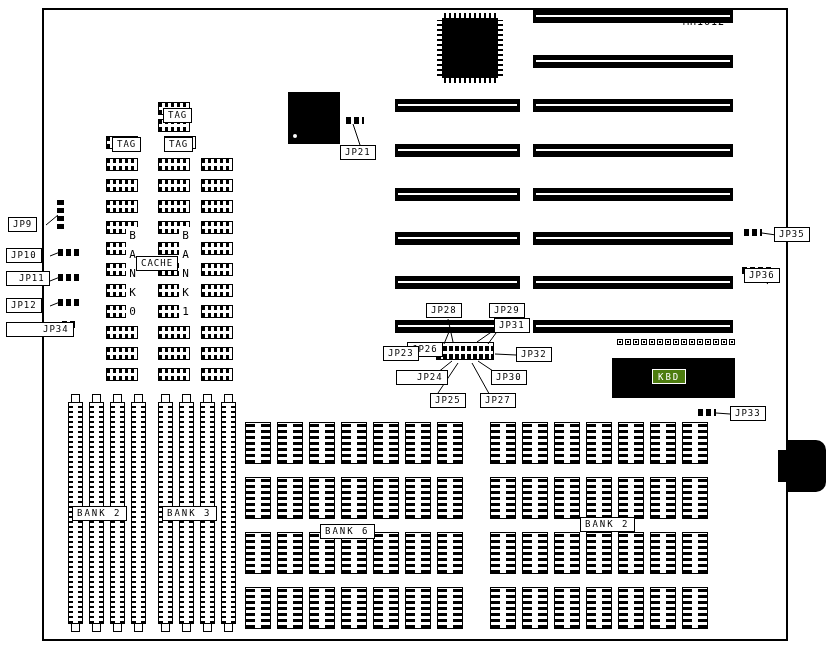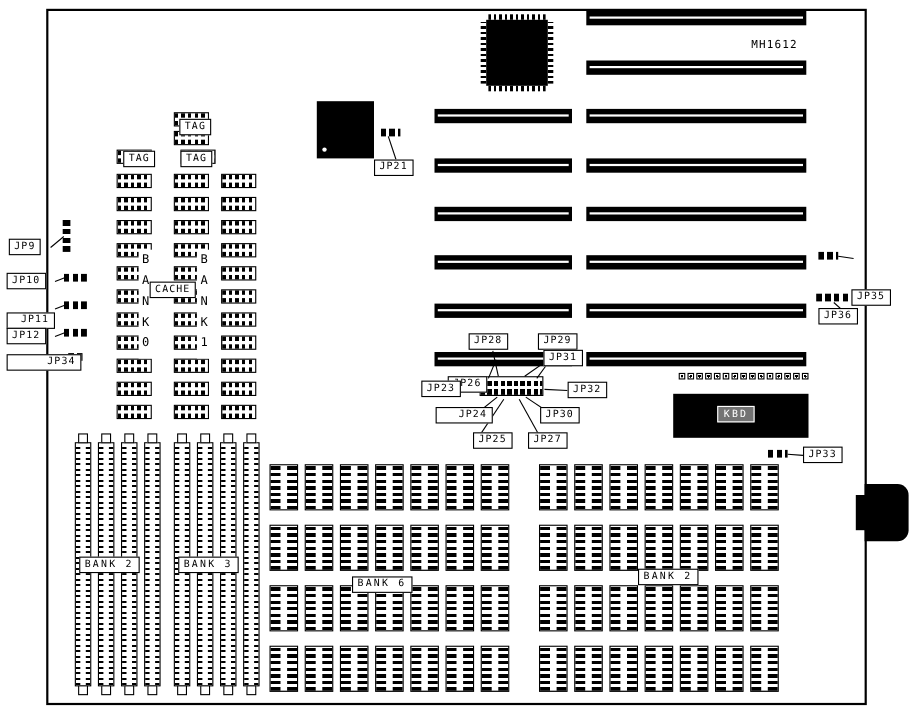--- a/index.html
+++ b/index.html
@@ -119,21 +119,21 @@
       repeating-linear-gradient(0deg, #000 0 5px, #fff 5px 8px);
   }
 
   
   .kbd-pin {
     position:absolute; width:6px; height:6px; border:1px solid #000; box-sizing:border-box;
     background:radial-gradient(circle at 50% 50%, #000 0 1.2px, #fff 1.3px); z-index:2;
   }
   .kbd-box { position:absolute; left:612px; top:358px; width:123px; height:40px; background:#000; z-index:2; }
   .kbd-label {
-    position:absolute; left:40px; top:11px; border:1px solid #fff; color:#fff; background:#737373;
+    position:absolute; left:40px; top:11px; border:1px solid #fff; color:#fff; background:#4d7c0f;
     font-size:9px; letter-spacing:2px; padding:2px 5px 1px;
   }
 
   
   .vert-label {
     position:absolute; writing-mode:vertical-lr; text-orientation:upright;
     background:#fff; font-size:11px; letter-spacing:6px; width:14px; text-align:center;
     padding:2px 0; z-index:4;
   }
 
@@ -160,60 +160,60 @@
   <div class="plcc-chip"></div>
 
   <div class="qfp">
     <div class="qfp-pins-top"></div>
     <div class="qfp-pins-bottom"></div>
     <div class="qfp-pins-left"></div>
     <div class="qfp-pins-right"></div>
     <div class="qfp-core"></div>
   </div>
 
-  <div class="plain-text" style="left:683px;top:36px;">MH1612</div>
+  <div class="plain-text" style="left:683px;top:16px;">MH1612</div>
 
   <span class="label-box" style="left:163px;top:108px;">TAG</span>
   <span class="label-box" style="left:112px;top:137px;">TAG</span>
   <span class="label-box" style="left:164px;top:137px;">TAG</span>
   <span class="label-box" style="left:136px;top:256px;">CACHE</span>
   <div class="vert-label" style="left:126px;top:227px;">BANK0</div>
   <div class="vert-label" style="left:179px;top:227px;">BANK1</div>
 
   <div class="pin-strip-v" style="left:57px;top:200px;height:29px;"></div>
   <div class="pin-strip-h" style="left:58px;top:249px;width:21px;"></div>
   <div class="pin-strip-h" style="left:58px;top:274px;width:21px;"></div>
   <div class="pin-strip-h" style="left:58px;top:299px;width:21px;"></div>
   <div class="pin-strip-h" style="left:62px;top:321px;width:13px;"></div>
 
   <span class="label-box" style="left:8px;top:217px;">JP9</span>
   <span class="label-box" style="left:6px;top:248px;">JP10</span>
-  <span class="label-box" style="left:6px;top:284px;padding-left:12px;">JP11</span>
+  <span class="label-box" style="left:6px;top:271px;padding-left:12px;">JP11</span>
   <span class="label-box" style="left:6px;top:298px;">JP12</span>
   <span class="label-box" style="left:6px;top:322px;padding-left:36px;">JP34</span>
 
   <div class="pin-strip-h" style="left:346px;top:117px;width:18px;"></div>
   <span class="label-box" style="left:340px;top:145px;">JP21</span>
 
   <div class="pin-header"></div>
   <span class="label-box" style="left:426px;top:303px;">JP28</span>
   <span class="label-box" style="left:489px;top:303px;">JP29</span>
   <span class="label-box" style="left:407px;top:318px;margin-top:24px;">JP26</span>
   <span class="label-box" style="left:494px;top:318px;">JP31</span>
   <span class="label-box" style="left:383px;top:346px;">JP23</span>
   <span class="label-box" style="left:516px;top:347px;">JP32</span>
   <span class="label-box" style="left:396px;top:370px;padding-left:20px;">JP24</span>
   <span class="label-box" style="left:491px;top:370px;">JP30</span>
   <span class="label-box" style="left:398px;top:393px;margin-left:32px;">JP25</span>
   <span class="label-box" style="left:480px;top:393px;">JP27</span>
 
   <div class="pin-strip-h" style="left:744px;top:229px;width:18px;"></div>
-  <span class="label-box" style="left:774px;top:227px;margin-top:36px;">JP35</span>
+  <span class="label-box" style="left:774px;top:227px;">JP35</span>
   <div class="pin-strip-h" style="left:742px;top:267px;width:29px;"></div>
-  <span class="label-box" style="left:744px;top:280px;">JP36</span>
+  <span class="label-box" style="left:744px;top:268px;">JP36</span>
 
   <div class="kbd-box">
     <span class="kbd-label">KBD</span>
   </div>
   <div class="pin-strip-h" style="left:698px;top:409px;width:18px;"></div>
   <span class="label-box" style="left:730px;top:406px;">JP33</span>
 
   <div class="din-connector"></div>
 
   <span class="label-box" style="left:72px;top:506px;letter-spacing:2px;">BANK 2</span>

